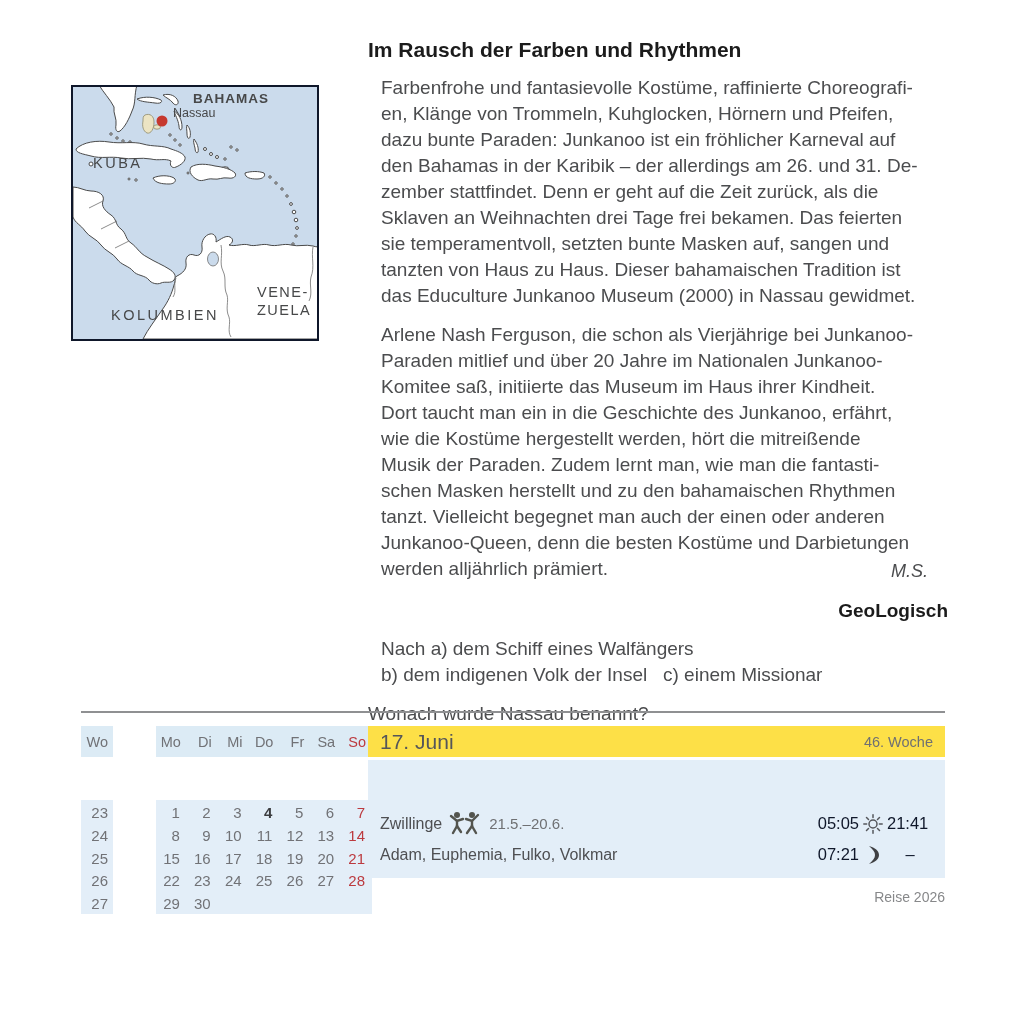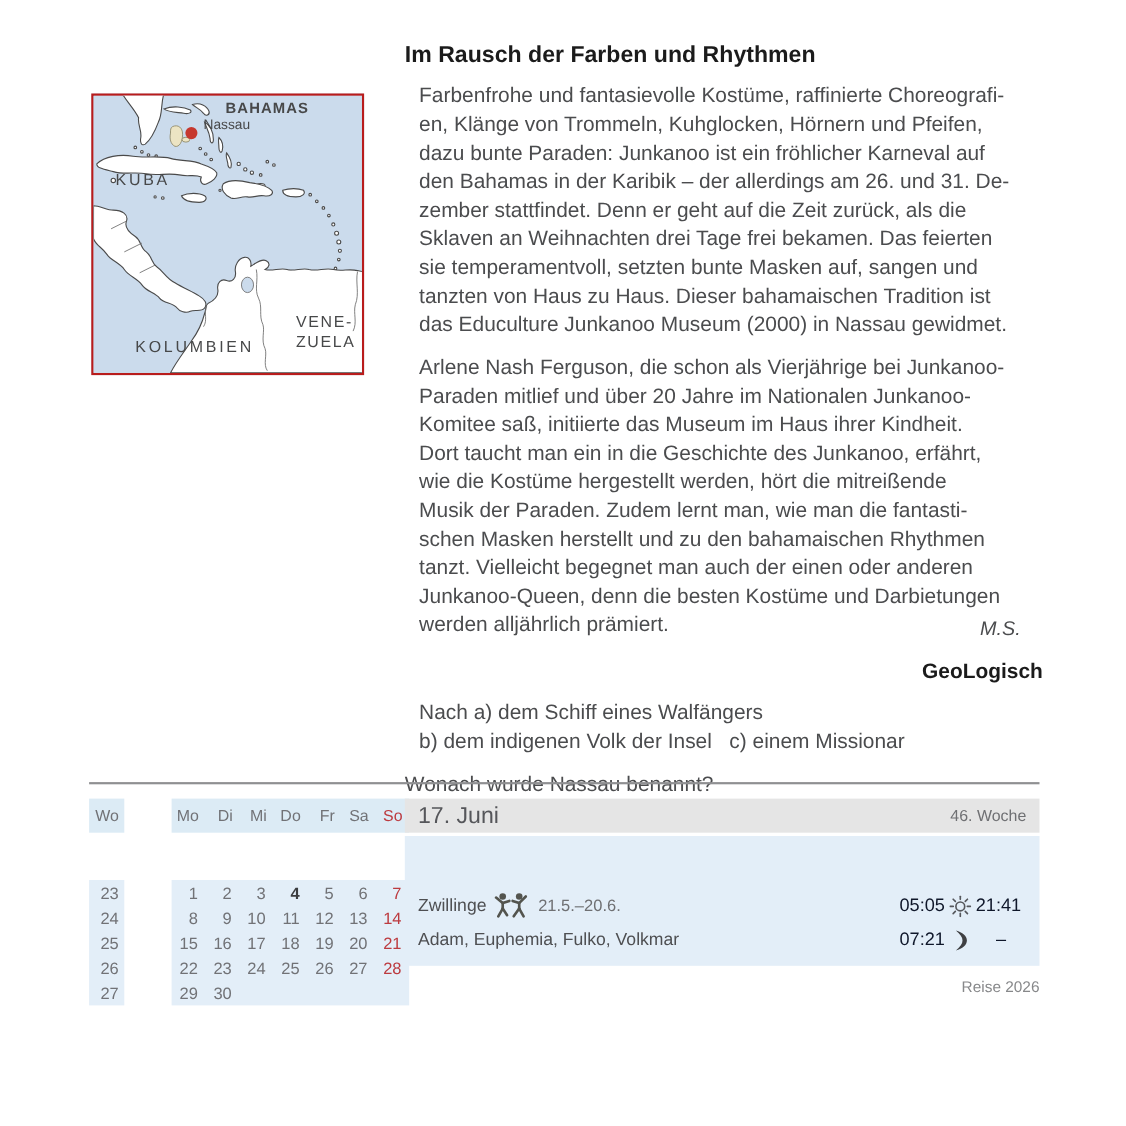--- a/index.html
+++ b/index.html
@@ -3,22 +3,22 @@
 <meta charset="utf-8">
 <style>
   html,body { margin:0; padding:0; background:#ffffff; }
   .page {
     position:relative; width:1024px; height:1024px; background:#ffffff;
     font-family:"Liberation Sans","DejaVu Sans",sans-serif; color:#4b4c4e;
     overflow:hidden;
   }
   
   .map-box {
-    position:absolute; left:83px; top:85px; width:248px; height:256px;
-    border:2px solid #b91c1c; box-sizing:border-box; background:#cbdbec;
+    position:absolute; left:71px; top:85px; width:248px; height:256px;
+    border:2px solid #0f172a; box-sizing:border-box; background:#cbdbec;
   }
   .map-box svg { display:block; width:100%; height:100%; }
   .map-label { font-family:"Liberation Sans",sans-serif; fill:#474849; }
   
   .article { position:absolute; left:368px; top:38px; width:580px; }
   .article h1 {
     margin:0 0 12px 0; font-size:21px; line-height:24px; font-weight:700; color:#1b1b1b;
   }
   .body-text {
     font-size:19px; line-height:26px; color:#4b4c4e; white-space:pre-wrap; margin:13px;
@@ -50,21 +50,21 @@
   .mc-days-hdr span { text-align:right; padding-right:6px; }
   .mc-wo-body { display:grid; grid-template-rows:repeat(5,22.8px); align-content:start; padding-top:2px; box-sizing:border-box; }
   .mc-wo-body div { text-align:right; padding-right:5px; line-height:22.8px; }
   .mc-days-body { display:grid; grid-template-columns:repeat(7,1fr); grid-template-rows:repeat(5,22.8px); align-content:start; padding-top:2px; box-sizing:border-box; }
   .mc-days-body span { text-align:right; padding-right:7px; line-height:22.8px; }
   .sun { color:#bc3a3f; }
   .holiday { color:#3b3c3f; font-weight:700; }
   
   .date-panel { position:absolute; left:368px; top:726px; width:577px; }
   .dp-hdr {
-    height:31px; background:#e5e5e5; display:flex; align-items:center;
+    height:31px; background:#fde047; display:flex; align-items:center;
     justify-content:space-between; padding:0 12px; box-sizing:border-box;gap:28px;
   }
   .dp-date { font-size:21px; color:#55565a; }
   .dp-week { font-size:14.5px; color:#6f7073; }
   .dp-body {
     margin-top:3px; height:118px; background:#e3eef8;
     display:flex; flex-direction:column; justify-content:flex-end;
     padding:0 12px 8px 12px; box-sizing:border-box;
   }
   .dp-row { display:flex; justify-content:space-between; align-items:center; height:31px; }

